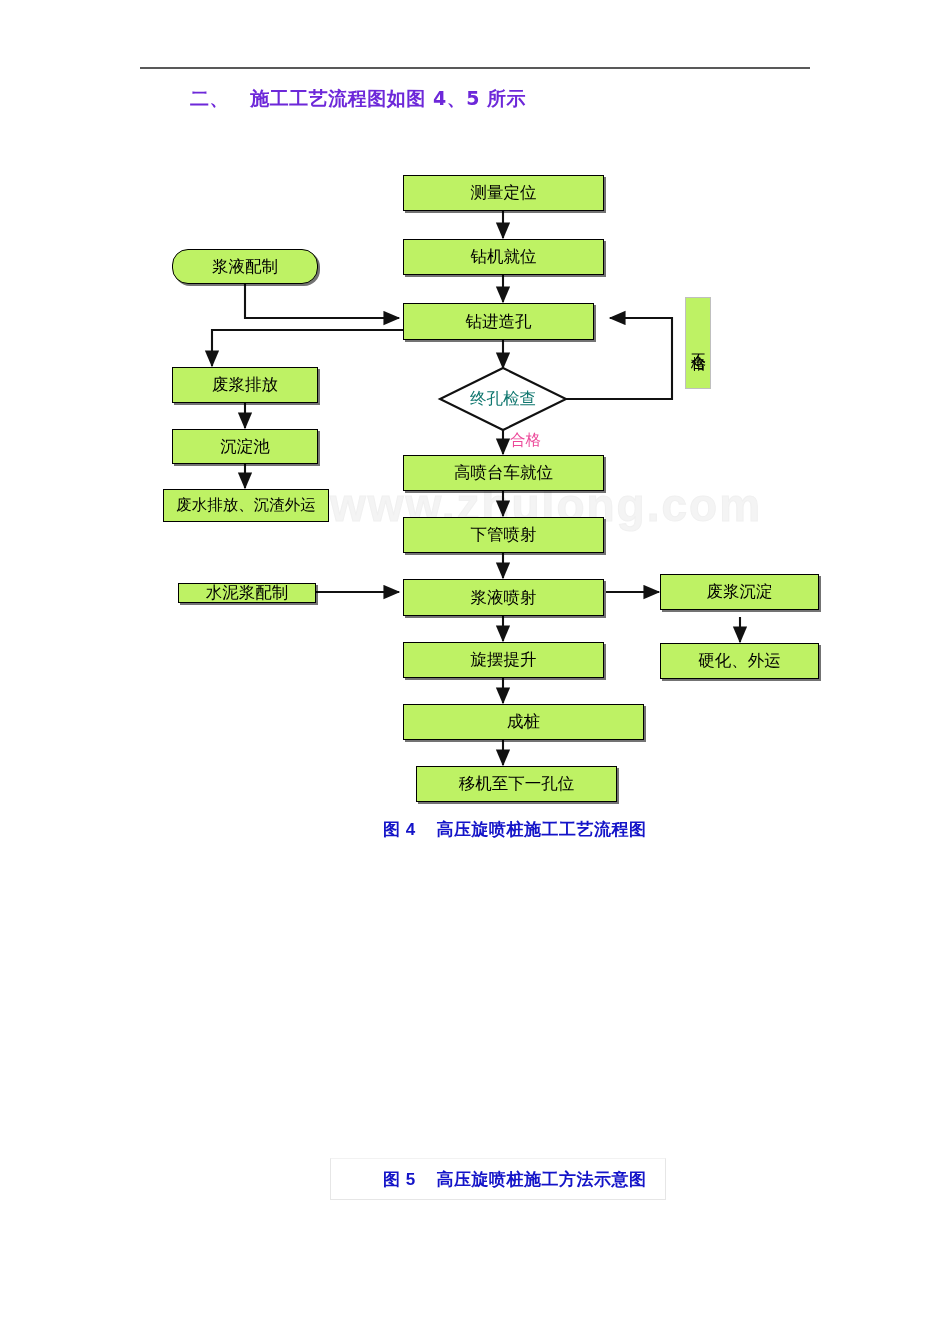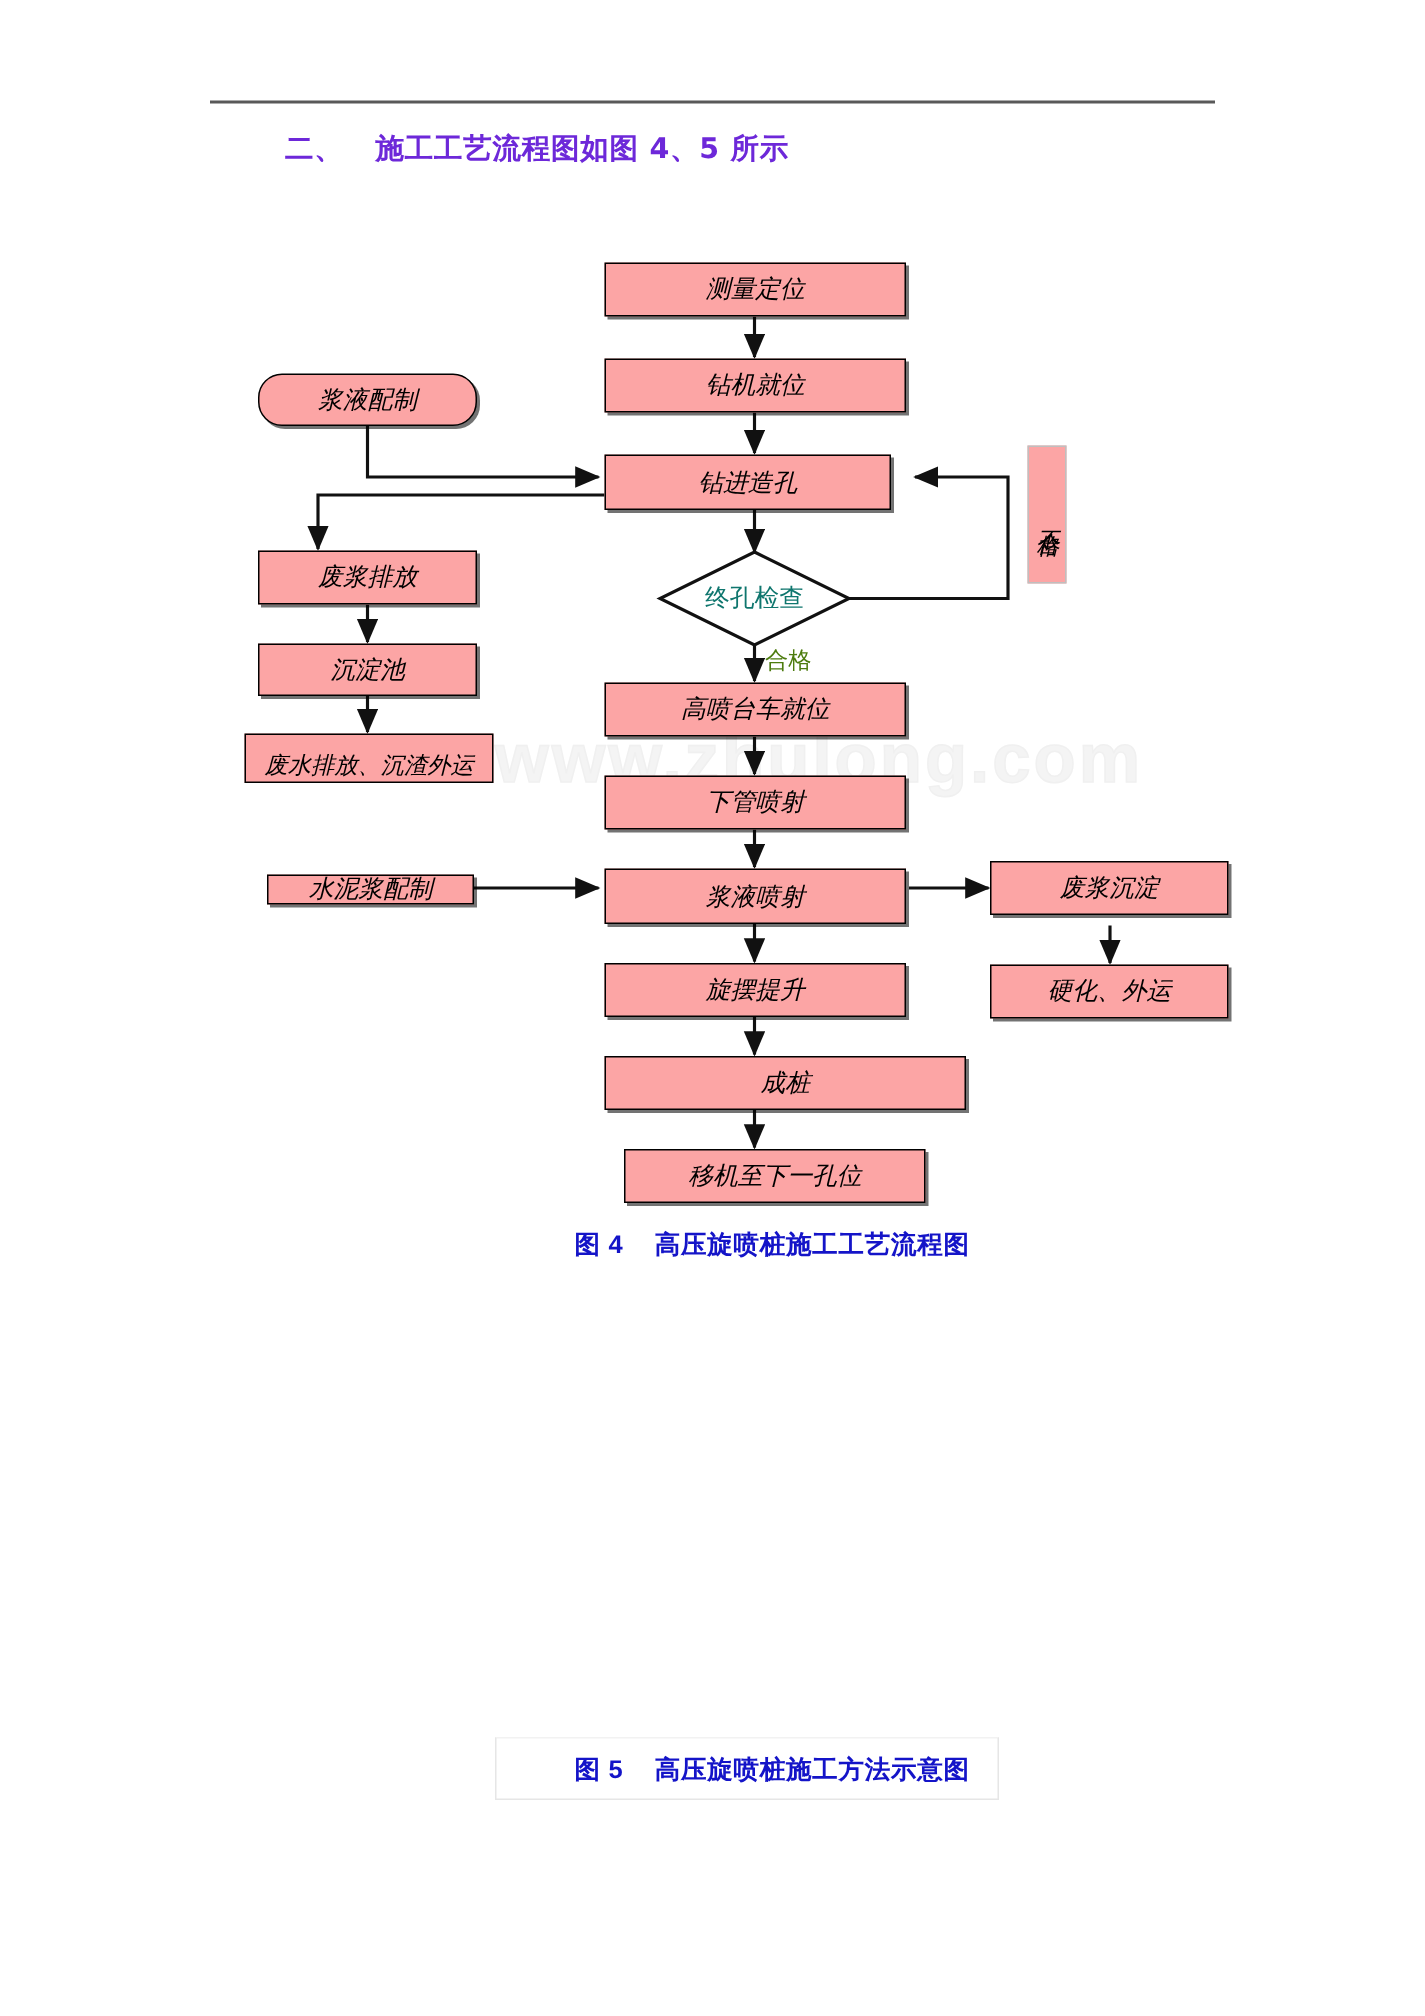--- a/index.html
+++ b/index.html
@@ -34,40 +34,39 @@
     white-space:nowrap;pointer-events:none;user-select:none;
   }
 
   
   .flow{position:absolute;left:0;top:150px;width:950px;height:680px;}
   .flow svg{position:absolute;left:0;top:0;width:950px;height:680px;}
 
   
   .node{
     position:absolute;box-sizing:border-box;
-    background:#fca5a5;border:1.6px solid #000;
+    background:#bef264;border:1.6px solid #000;
     display:flex;align-items:center;justify-content:center;
     font-size:16.5px;color:#000;white-space:nowrap;
     font-family:"DejaVu Sans","Liberation Sans",sans-serif;
     box-shadow:2px 2px 0 rgba(0,0,0,.55);
-    font-style:italic;
-  }
-  .node.thin{border-width:1px;box-shadow:none;align-items:flex-end;}
+  }
+  .node.thin{border-width:1px;box-shadow:none;}
   .node.vert{
     writing-mode:vertical-rl;text-orientation:upright;
     border:1px solid #bfbfbf;box-shadow:none;
     font-size:15px;letter-spacing:1px;padding:2px 0;
   }
   .diamond-label{
     position:absolute;display:flex;align-items:center;justify-content:center;
     font-size:16.5px;color:#0f766e;white-space:nowrap;
     font-family:"DejaVu Sans","Liberation Sans",sans-serif;
   }
   .edge-label{
-    position:absolute;font-size:15.5px;color:#4d7c0f;white-space:nowrap;
+    position:absolute;font-size:15.5px;color:#ec4899;white-space:nowrap;
     font-family:"DejaVu Sans","Liberation Sans",sans-serif;
   }
 
   
   .caption{
     position:absolute;
     font-family:Liberation Sans, sans-serif;
     font-weight:bold;font-size:17px;color:#1a1 acb;color:#1414c8;
     white-space:pre;letter-spacing:.5px;margin-left:38px;
   }

